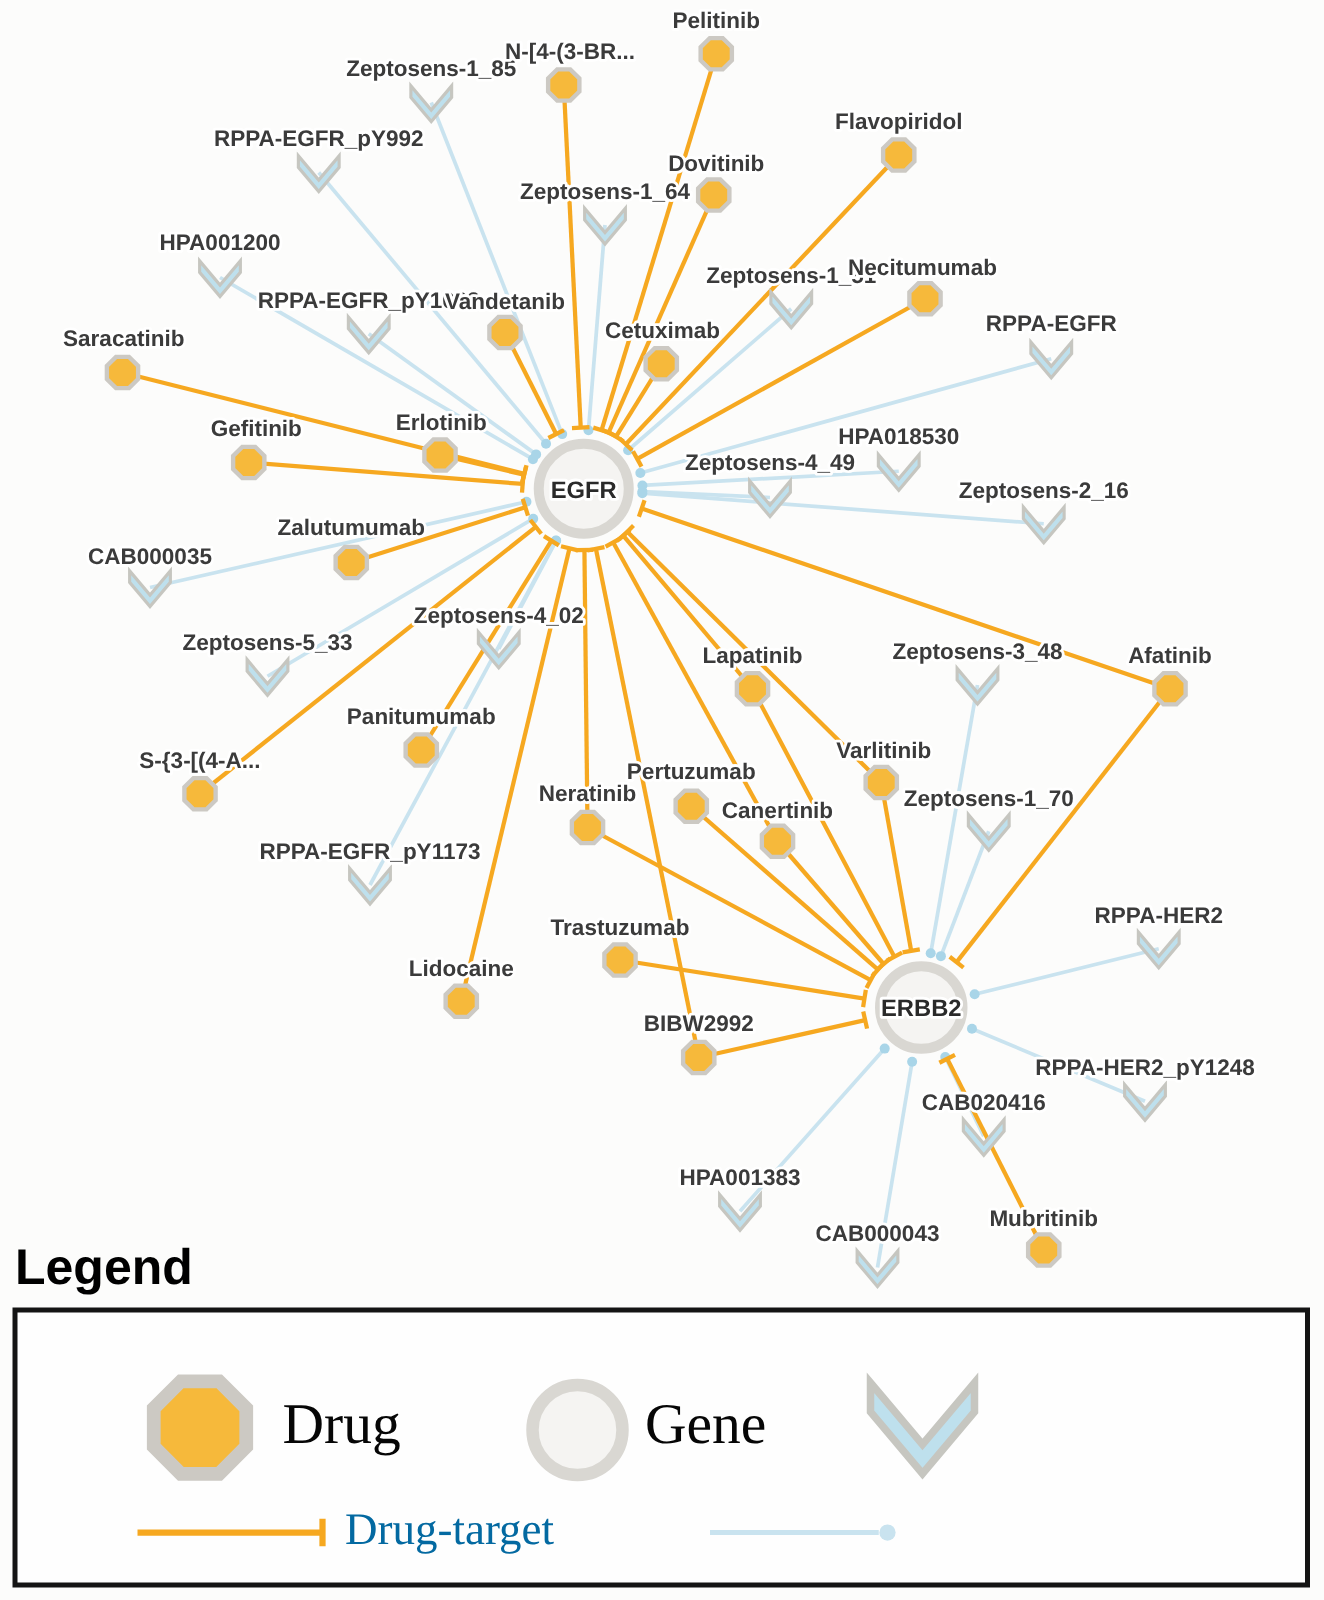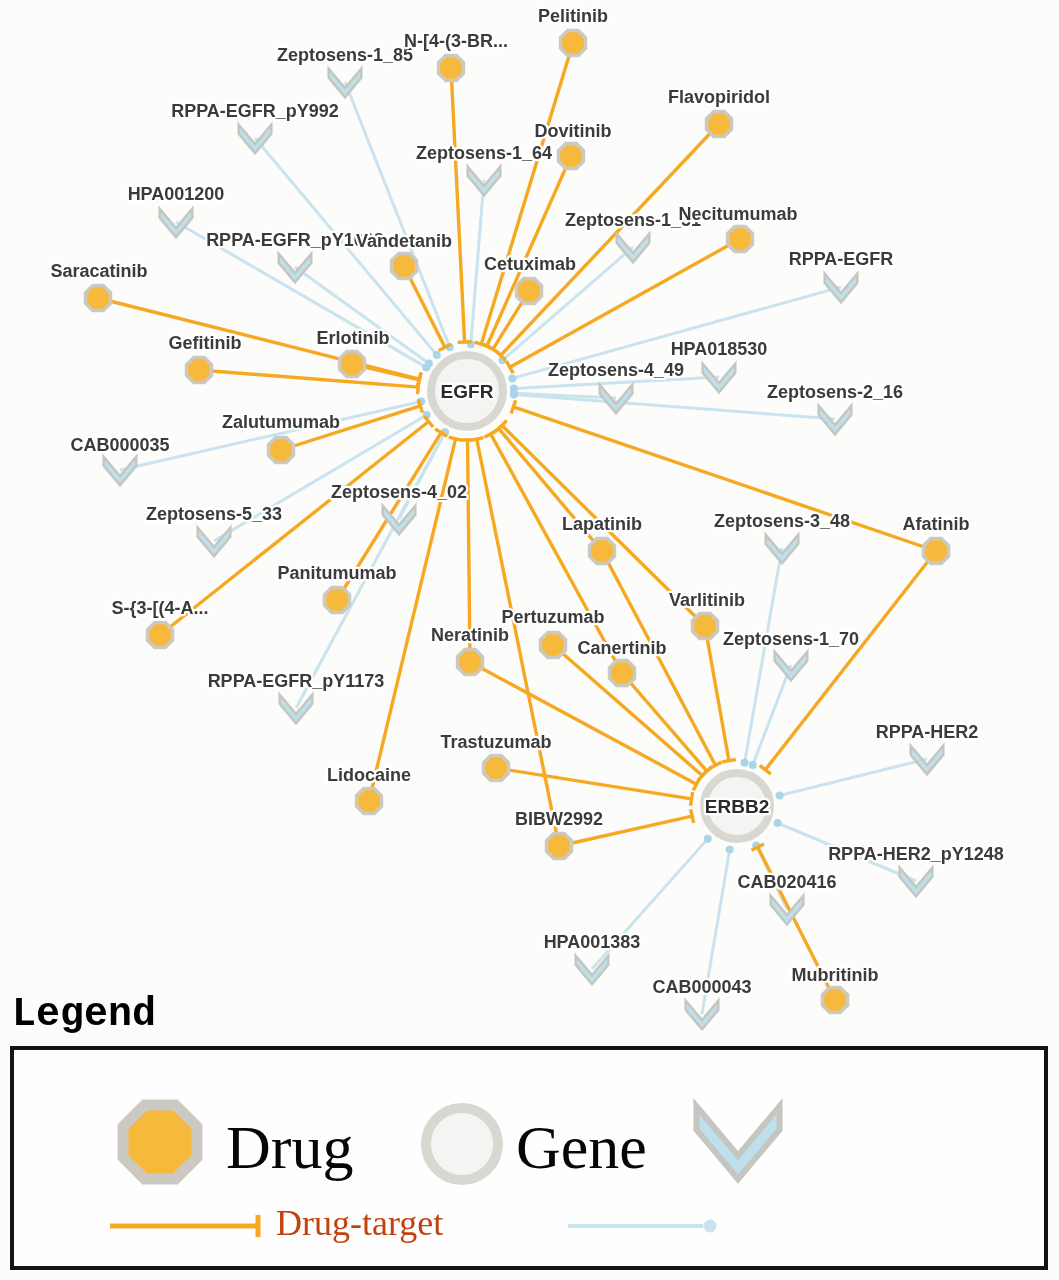--- a/index.html
+++ b/index.html
@@ -4,32 +4,32 @@
 <style>
   html,body{margin:0;padding:0;}
   body{
     width:1059px;height:1280px;position:relative;overflow:hidden;
     background:#FCFCFB;
     font-family:"Liberation Sans",sans-serif;
   }
   #network-svg{position:absolute;left:0;top:0;}
   .legend-title{
     position:absolute;left:12px;top:992px;
-    font-family:Liberation Mono, monospace;font-weight:bold;font-size:40px;color:#000;
+    font-family:Liberation Sans, sans-serif;font-weight:bold;font-size:40px;color:#000;
   }
   .legend-box{
     position:absolute;left:10px;top:1046px;width:1030px;height:216px;
     border:4px solid #141414;background:#FEFEFE;
   }
   .licon{position:absolute;}
   .legend-label{
-    position:absolute;font-family:"Liberation Serif",serif;font-size:62px;color:#060606;white-space:nowrap;
+    position:absolute;font-family:"Liberation Serif",serif;font-size:46px;color:#060606;white-space:nowrap;
   }
   .legend-edge-label{
-    position:absolute;font-family:"Liberation Serif",serif;font-size:36px;color:#c2410c;white-space:nowrap;
+    position:absolute;font-family:"Liberation Serif",serif;font-size:36px;color:#0369a1;white-space:nowrap;
   }
 </style>
 </head>
 <body>
 
 <svg id="network-svg" width="1059" height="1280" viewBox="0 0 1059 1280">
     <g>
       <line x1="345" y1="82" x2="449.73995177548613" y2="347.28397621823945" stroke="#C9E3EF" stroke-width="3"></line>
       <circle cx="449.73995177548613" cy="347.28397621823945" r="4" fill="#A9D5E8"></circle>
       <line x1="255" y1="138" x2="436.8134053944026" y2="354.9754319093578" stroke="#C9E3EF" stroke-width="3"></line>

